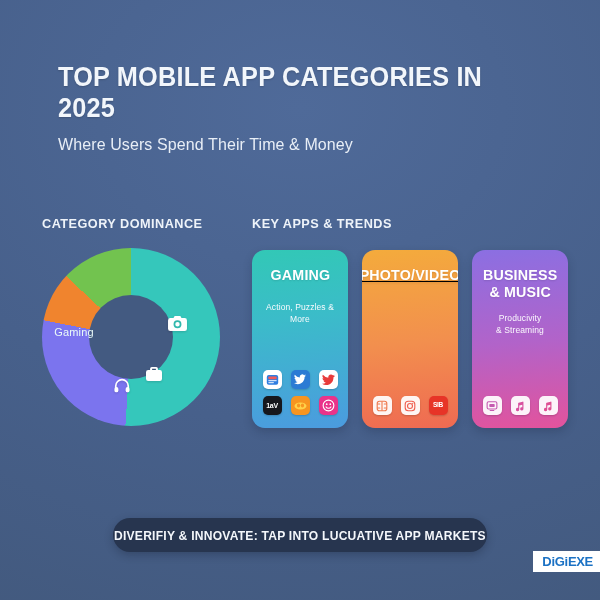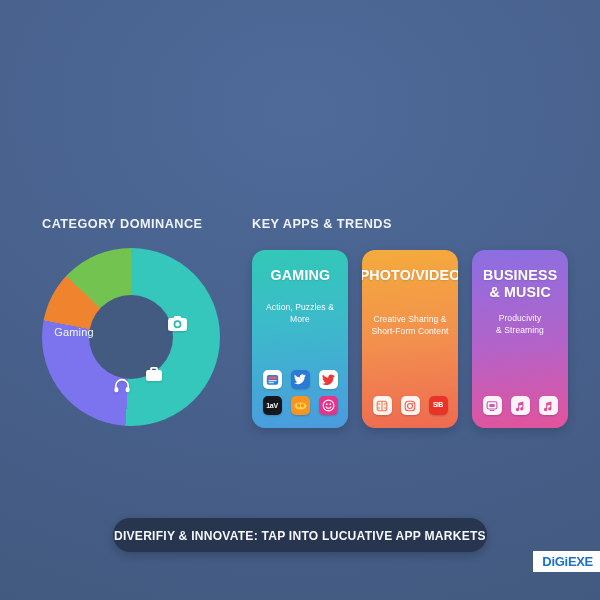--- a/index.html
+++ b/index.html
@@ -122,21 +122,21 @@
     border-radius: 13px;
     padding: 16px 8px 12px;
     box-sizing: border-box;
     display: flex;
     flex-direction: column;
     align-items: center;
     box-shadow: 0 4px 10px rgba(18,28,48,0.22);
     overflow: hidden;
   }
   #card-gaming     { background: linear-gradient(175deg, #32c8b6 0%, #3bbcc9 38%, #4b9bdf 100%); }
-  #card-photovideo { background: linear-gradient(175deg, #f4ab3c 0%, #f28f4e 52%, #ef6a52 100%); }
+  #card-photovideo { background: linear-gradient(175deg, #f4ab3c 0%, #f28f4e 52%, #ef6a52 100%); text-decoration: underline; }
   #card-business   { background: linear-gradient(175deg, #8b6fe2 0%, #b263c9 52%, #e3539c 100%); }
 
   .card-title {
     font-size: 15px;
     font-weight: 700;
     color: #ffffff;
     text-align: center;
     line-height: 1.14;
     letter-spacing: 0.2px;
     font-family: "Liberation Sans Narrow", "Liberation Sans", sans-serif;
@@ -230,20 +230,24 @@
     color: #1c72c4;
     letter-spacing: -0.3px;
     line-height: 1;
   }
 </style>
 </head>
 <body>
 
 <div id="infographic">
 
+  <div class="header">
+    <h1 class="title">TOP MOBILE APP CATEGORIES IN 2025</h1>
+    <p class="subtitle">Where Users Spend Their Time &amp; Money</p>
+  </div>
 
   <div id="heading-left" class="sec-heading">CATEGORY DOMINANCE</div>
 
   <div class="donut-wrap">
     <div class="donut" id="donut-ring" style="background: conic-gradient(rgb(53, 199, 187) 0deg, rgb(53, 199, 187) 183.6deg, rgb(123, 116, 238) 183.6deg, rgb(123, 116, 238) 280.8deg, rgb(240, 132, 46) 280.8deg, rgb(240, 132, 46) 313.2deg, rgb(114, 195, 79) 313.2deg, rgb(114, 195, 79) 360deg);"></div>
     <div class="donut-hole" style="background: rgb(67, 90, 129);"></div>
 
     <span class="slice-icon" id="icon-camera">
       <svg width="19" height="15" viewBox="0 0 24 19" fill="#ffffff">
         <path d="M8.4 0h7.2l1.5 2.6H21a3 3 0 0 1 3 3V16a3 3 0 0 1-3 3H3a3 3 0 0 1-3-3V5.6a3 3 0 0 1 3-3h3.9L8.4 0zm3.6 5.4a5 5 0 1 0 0 10 5 5 0 0 0 0-10zm0 2.2a2.8 2.8 0 1 1 0 5.6 2.8 2.8 0 0 1 0-5.6z"></path>
@@ -308,21 +312,20 @@
             <circle cx="5.8" cy="6.4" r="1.1"></circle>
             <circle cx="10.2" cy="6.4" r="1.1"></circle>
             <path d="M5 9.8a3.6 3.6 0 0 0 6 0" fill="none" stroke="#ffffff" stroke-width="1.4" stroke-linecap="round"></path>
           </svg>
         </span>
       </div>
     </div>
 
     <div class="card" id="card-photovideo">
       <div class="card-title">PHOTO/VIDEO</div>
-      <div class="card-sub">Creative Sharing &amp;<br>Short-Form Content</div>
       <div class="icon-grid">
         <span class="app-icon ai-ghost">
           <svg width="12" height="12" viewBox="0 0 16 16" fill="none" stroke="#ef7a4e" stroke-width="1.5">
             <rect x="1.6" y="1.6" width="12.8" height="12.8" rx="3"></rect>
             <path d="M8 2.4v11.2M2 5.4h3M2 10.6h3M11 5.4h3M11 10.6h3" stroke-linecap="round"></path>
           </svg>
         </span>
         <span class="app-icon ai-ghost">
           <svg width="12" height="12" viewBox="0 0 16 16" fill="none" stroke="#ef5f50" stroke-width="1.5">
             <rect x="1.6" y="1.6" width="12.8" height="12.8" rx="4"></rect>

